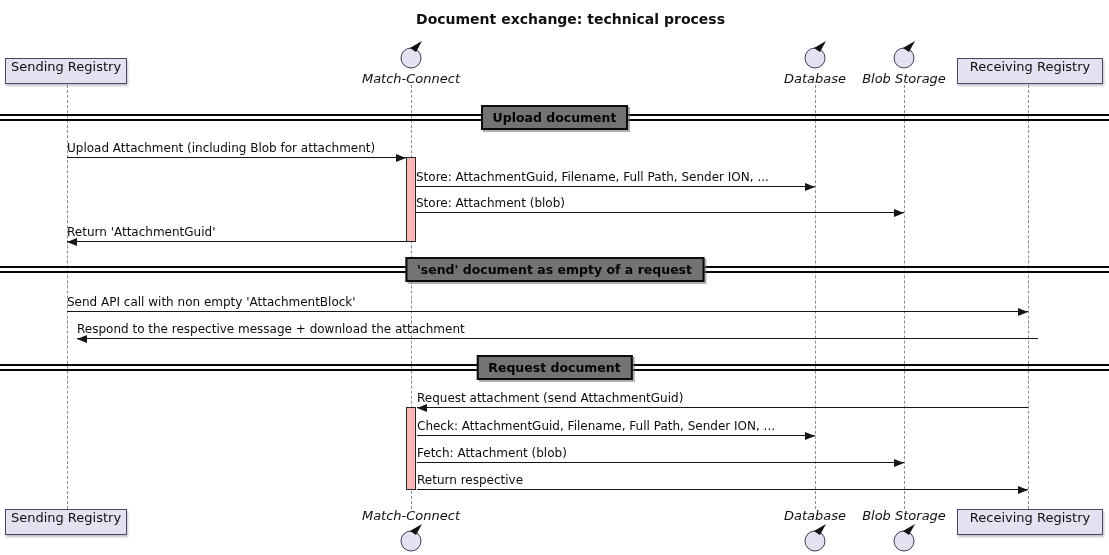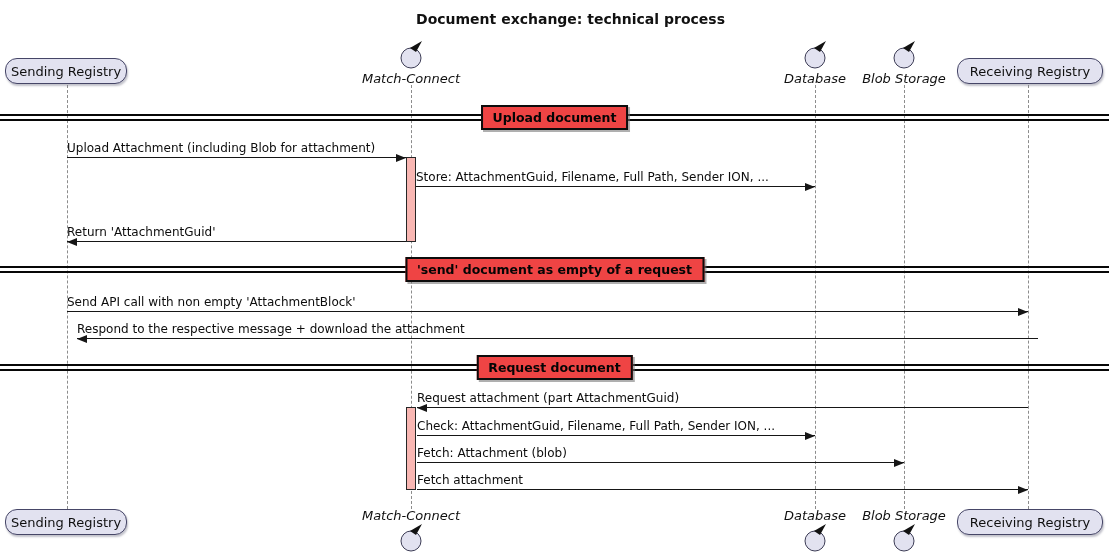--- a/index.html
+++ b/index.html
@@ -10,35 +10,35 @@
   .title{
     position:absolute;left:16px;top:11px;width:1109px;text-align:center;
     font-weight:bold;font-size:14px;color:#111;
   }
   .lifeline{
     position:absolute;top:85px;height:424px;width:0;
     border-left:1px dashed #8c8c8c;z-index:1;
   }
   .pbox{
     position:absolute;height:26px;background:#E2E2F0;border:1px solid #464667;
-    border-radius:12px;box-shadow:1px 2px 2px rgba(120,120,140,.45);
-    display:flex;align-items:center;justify-content:center;
+    border-radius:0;box-shadow:1px 2px 2px rgba(120,120,140,.45);
+    display:flex;justify-content:center;
     font-size:13px;color:#101010;z-index:6;box-sizing:border-box;
   }
   .plabel{
     position:absolute;width:160px;text-align:center;font-size:13px;color:#101010;z-index:6;font-style:italic;
   }
   .ctrl{position:absolute;width:28px;height:28px;z-index:6;}
   .divider-lines{
     position:absolute;left:0;width:1109px;height:3px;
     border-top:2px solid #070707;border-bottom:2px solid #070707;z-index:2;
   }
   .divider-box{
     position:absolute;left:50%;transform:translateX(-50%);
-    background:#ef4444;border:2px solid #0c0c0c;box-shadow:2px 2px 0 rgba(110,110,110,.55);
+    background:#737373;border:2px solid #0c0c0c;box-shadow:2px 2px 0 rgba(110,110,110,.55);
     font-weight:bold;font-size:12.5px;color:#050505;padding:3px 10px;z-index:4;white-space:nowrap;
   }
   .activation{
     position:absolute;width:10px;background:#F9B7B3;border:1px solid #262626;
     z-index:3;box-sizing:border-box;
   }
   .message{position:absolute;z-index:5;}
   .msg-label{
     position:absolute;left:0;right:0;bottom:3px;text-align:left;
     font-size:12px;color:#0c0c0c;white-space:nowrap;
@@ -82,20 +82,26 @@
       </div>
   </div>
 
   <div class="message" style="left:416px;width:399px;top:168px;height:19px">
     <div class="msg-label">Store: AttachmentGuid, Filename, Full Path, Sender ION, ...</div>
     <div class="msg-line">
         <div class="arrowhead right"></div>
       </div>
   </div>
 
+  <div class="message" style="left:416px;width:488px;top:194px;height:19px">
+    <div class="msg-label">Store: Attachment (blob)</div>
+    <div class="msg-line">
+        <div class="arrowhead right"></div>
+      </div>
+  </div>
 
   <div class="message" style="left:67px;width:339px;top:223px;height:19px">
     <div class="msg-label">Return 'AttachmentGuid'</div>
     <div class="msg-line">
         <div class="arrowhead left"></div>
       </div>
   </div>
 
   <div class="message" style="left:67px;width:961px;top:293px;height:19px">
     <div class="msg-label">Send API call with non empty 'AttachmentBlock'</div>
@@ -105,42 +111,42 @@
   </div>
 
   <div class="message" style="left:77px;width:961px;top:320px;height:19px">
     <div class="msg-label">Respond to the respective message + download the attachment</div>
     <div class="msg-line">
         <div class="arrowhead left"></div>
       </div>
   </div>
 
   <div class="message" style="left:417px;width:611px;top:389px;height:19px">
-    <div class="msg-label">Request attachment (part AttachmentGuid)</div>
+    <div class="msg-label">Request attachment (send AttachmentGuid)</div>
     <div class="msg-line">
         <div class="arrowhead left"></div>
       </div>
   </div>
 
   <div class="message" style="left:417px;width:487px;top:444px;height:19px">
     <div class="msg-label">Fetch: Attachment (blob)</div>
     <div class="msg-line">
         <div class="arrowhead right"></div>
       </div>
   </div>
 
   <div class="message" style="left:417px;width:398px;top:417px;height:19px">
     <div class="msg-label">Check: AttachmentGuid, Filename, Full Path, Sender ION, ...</div>
     <div class="msg-line">
         <div class="arrowhead right"></div>
       </div>
   </div>
 
   <div class="message" style="left:417px;width:611px;top:471px;height:19px">
-    <div class="msg-label">Fetch attachment</div>
+    <div class="msg-label">Return respective</div>
     <div class="msg-line">
         <div class="arrowhead right"></div>
       </div>
   </div>
 
   <div class="pbox" style="left:5px;top:58px;width:122px">
     <span>Sending Registry</span>
   </div>
 
   <svg class="ctrl" style="left:397px;top:41px" viewBox="0 0 28 28">

